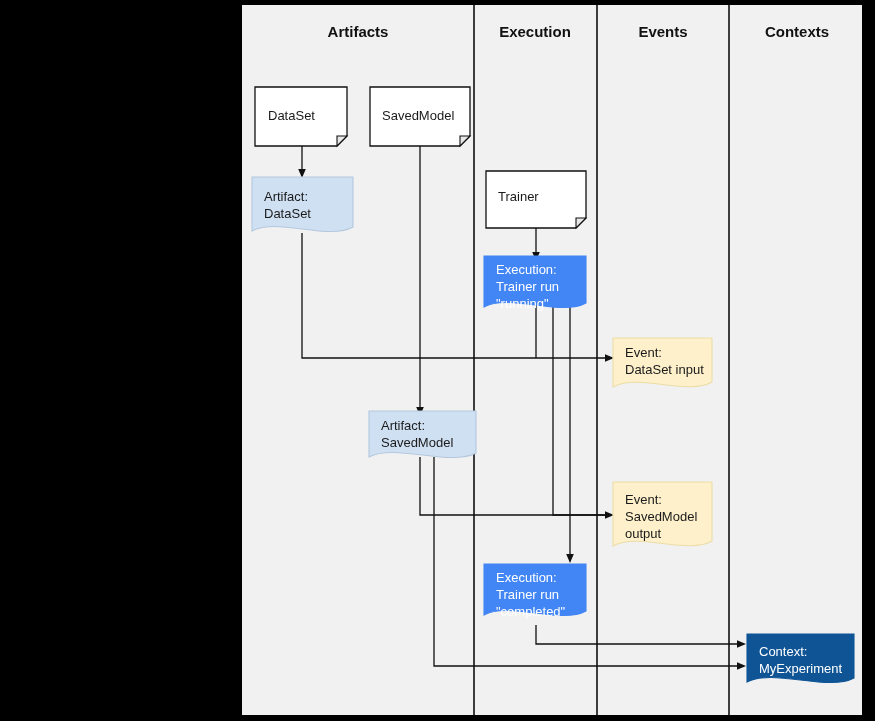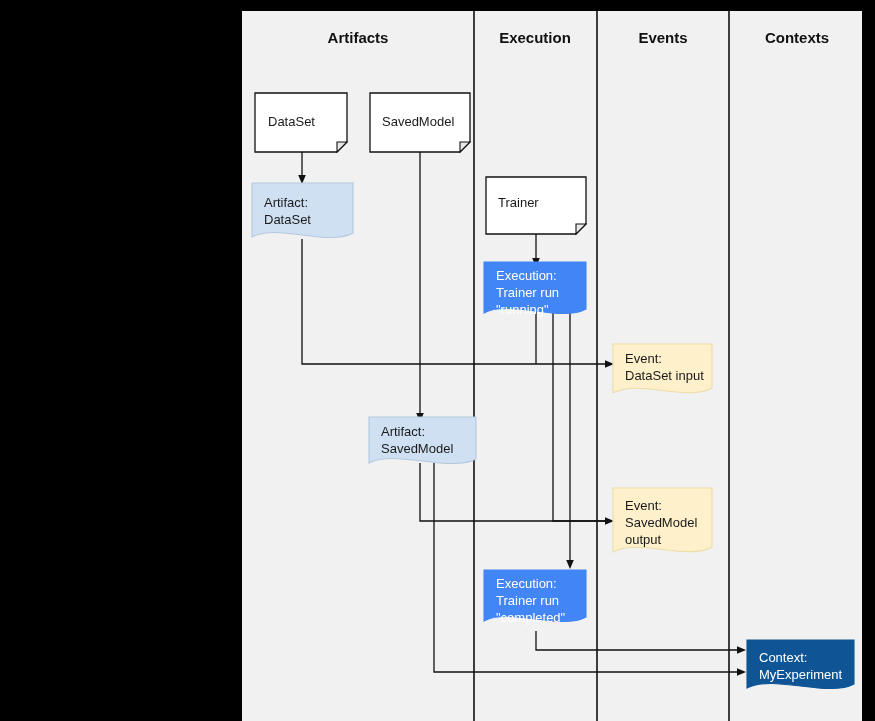--- a/index.html
+++ b/index.html
@@ -16,21 +16,21 @@
   }
   #root {
     position: relative;
     width: 875px;
     height: 721px;
     background: #000000;
   }
   #diagram {
     position: absolute;
     left: 242px;
-    top: 11px;
+    top: 5px;
     width: 620px;
     height: 710px;
     background: #f1f1f1;
   }
   #diagram svg {
     display: block;
   }
   .swimlane-title {
     font-weight: bold;
     font-size: 15px;

